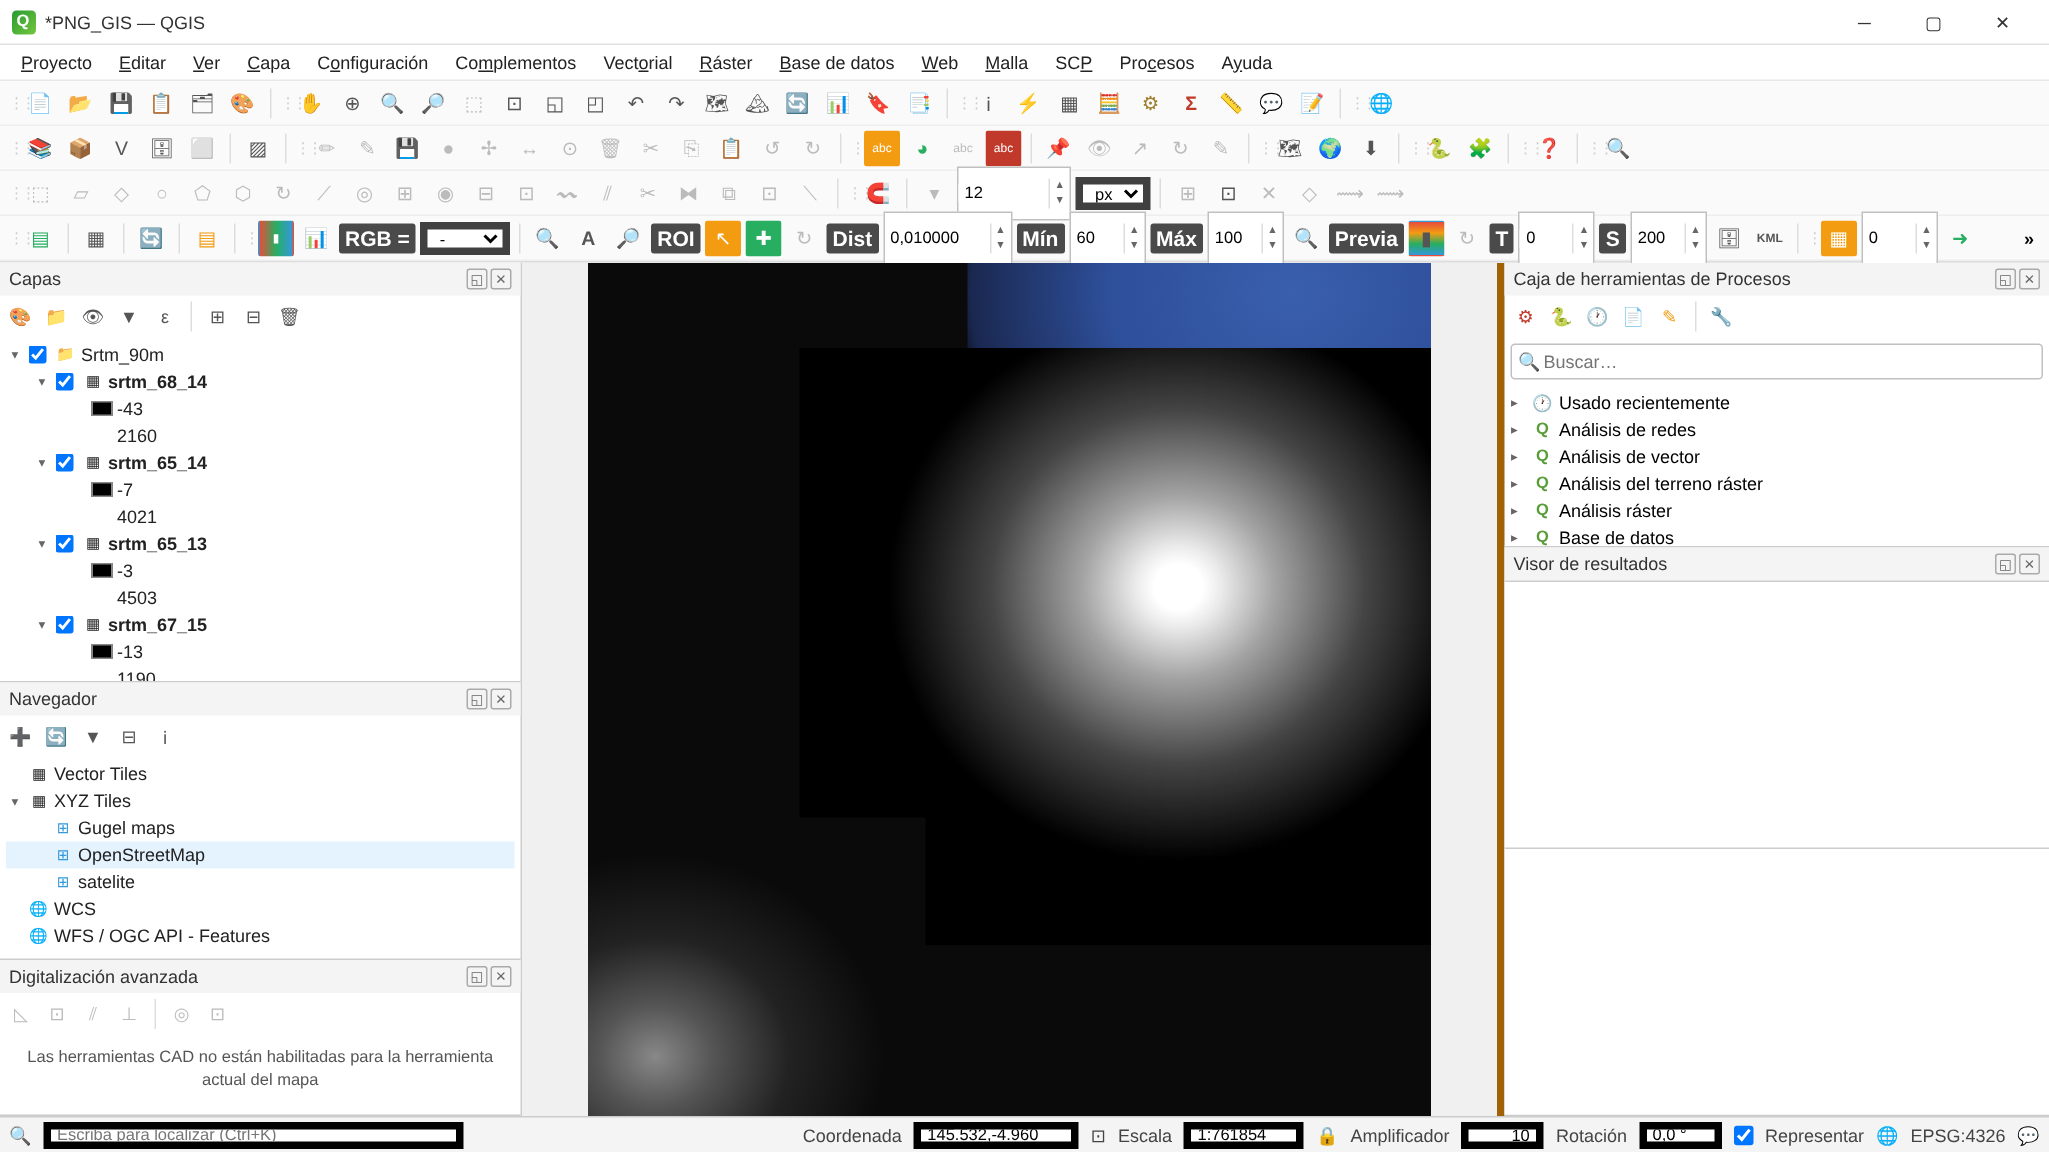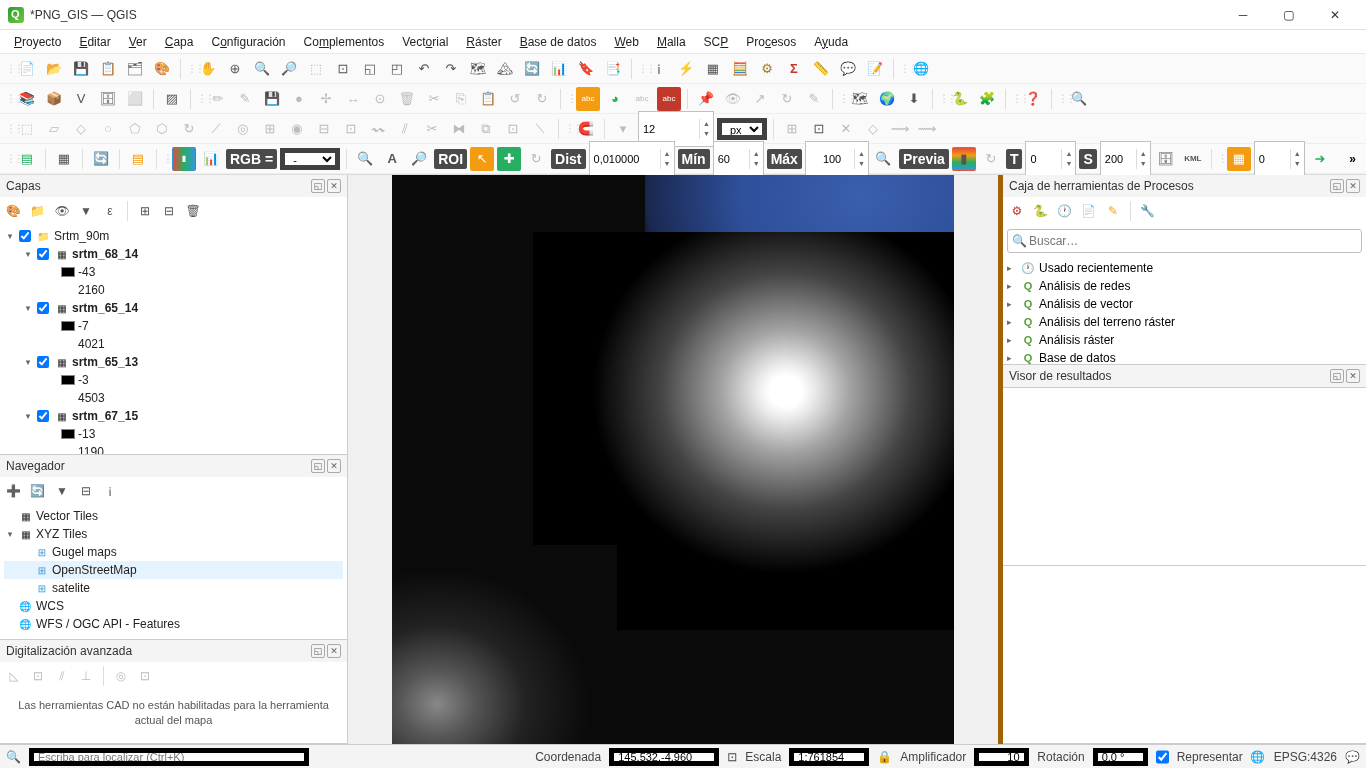--- a/index.html
+++ b/index.html
@@ -264,21 +264,21 @@
     <span class="tlbl">Mín</span>
     <div class="spin">
         <input style="width: 35px;" value="60">
         <div class="sb">
           <span>▲</span>
           <span>▼</span>
         </div>
       </div>
     <span class="tlbl">Máx</span>
     <div class="spin">
-        <input style="width: 35px; margin-left: 13px;" value="100">
+        <input style="width: 35px;" value="100">
         <div class="sb">
           <span>▲</span>
           <span>▼</span>
         </div>
       </div>
     <div class="tb">🔍</div>
     <span class="tlbl">Previa</span>
     <div class="tb" style="background:linear-gradient(#e74c3c,#f39c12,#27ae60,#3498db)">▮</div>
     <div class="tb dis">↻</div>
     <span class="tlbl">T</span>

